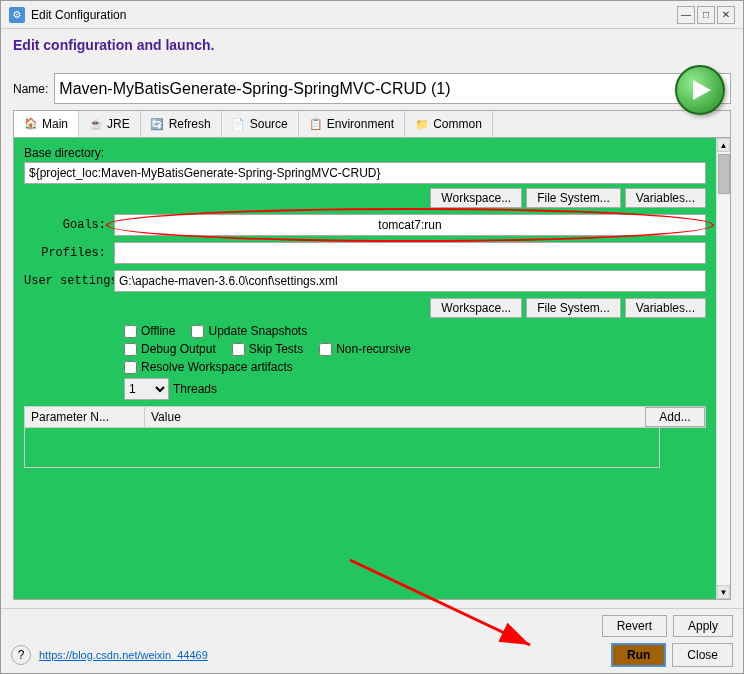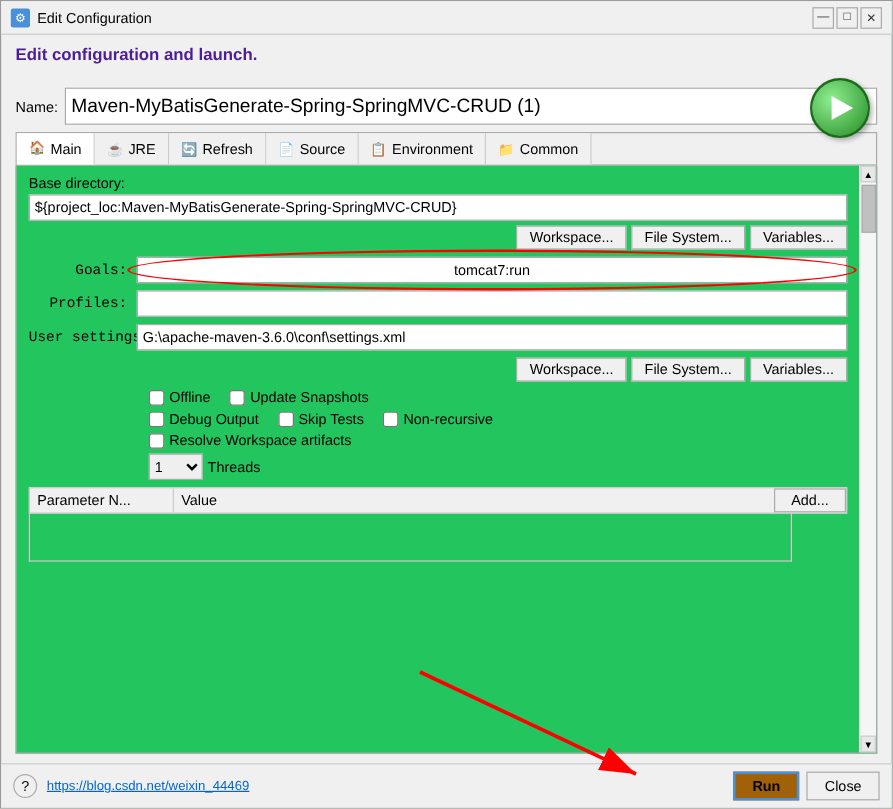--- a/index.html
+++ b/index.html
@@ -515,20 +515,24 @@
         <div class="scroll-arrow">▲</div>
         <div class="scroll-thumb"></div>
         <div style="flex:1;"></div>
         <div class="scroll-arrow">▼</div>
       </div>
     </div>
 
   </div>
 
   <div class="footer">
+    <div class="footer-top">
+      <button class="btn-primary">Revert</button>
+      <button class="btn-primary">Apply</button>
+    </div>
     <div class="footer-bottom">
       <div style="display:flex; align-items:center; gap:8px;">
         <div style="width:20px; height:20px; border-radius:50%; border:1px solid #aaa; display:flex; align-items:center; justify-content:center; font-size:12px; cursor:pointer;">
           <span>?</span>
         </div>
         <span class="footer-link">https://blog.csdn.net/weixin_44469</span>
       </div>
       <div class="footer-buttons">
         <button class="btn-run">Run</button>
         <button class="btn-primary">Close</button>

